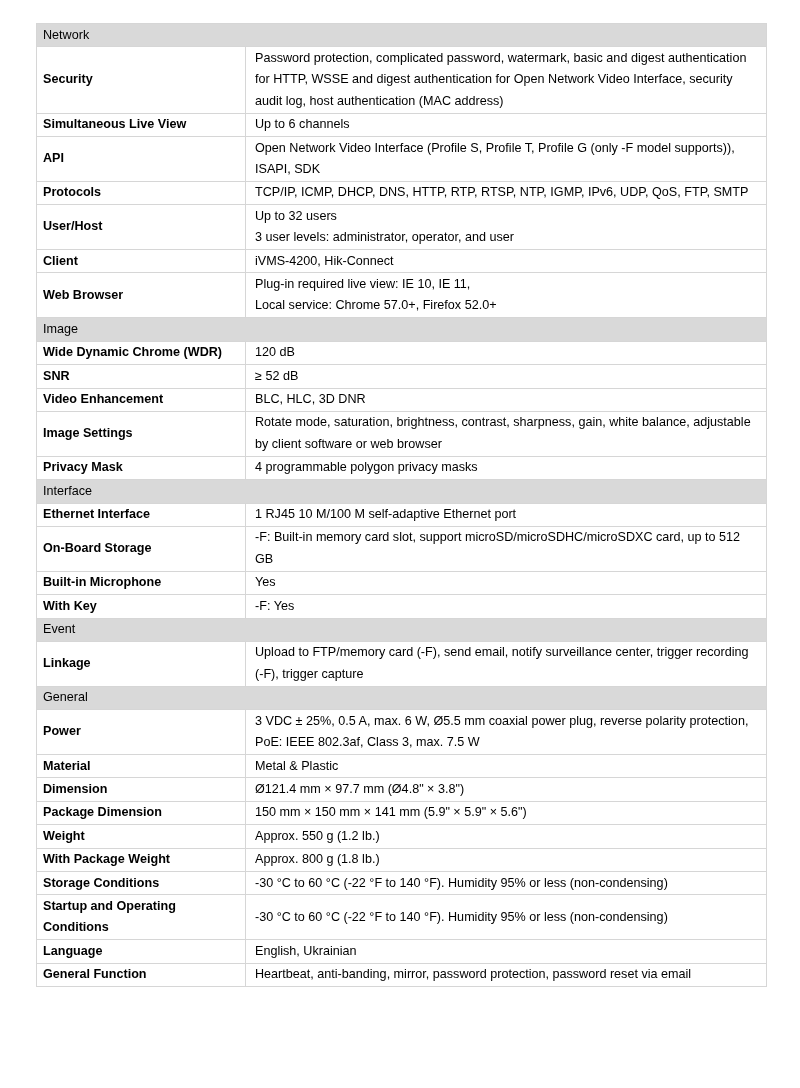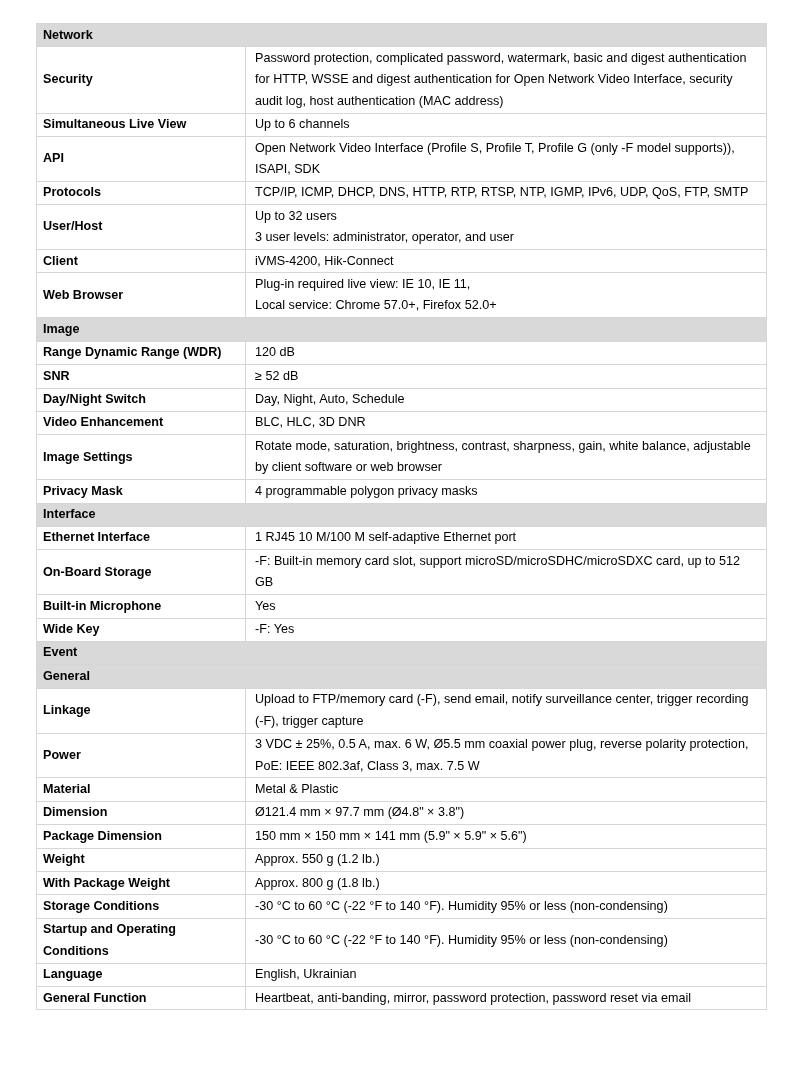--- a/index.html
+++ b/index.html
@@ -27,21 +27,21 @@
   .spec-table col.c-value{width:521px;}
   .spec-table td{
     border:1px solid var(--border);
     vertical-align:middle;
     line-height:21.4px;
     padding:0.5px 6px;
     word-wrap:break-word;
   }
   .spec-table td.section-cell{
     background:var(--header-fill);
-    font-weight:bold;
+    font-weight:normal;
     padding-left:6px;
   }
   .spec-table td.label-cell{
     padding-left:6px;
     font-weight:bold;
   }
   .spec-table td.value-cell{
     padding-left:9px;
     white-space:pre-line;
   }
@@ -94,33 +94,29 @@
     <td class="label-cell">Web Browser</td>
     <td class="value-cell">Plug-in required live view: IE 10, IE 11,
 Local service: Chrome 57.0+, Firefox 52.0+</td>
   </tr>
 
   <tr>
     <td class="section-cell" colspan="2">Image</td>
   </tr>
 
   <tr>
-    <td class="label-cell">Range Dynamic Range (WDR)</td>
+    <td class="label-cell">Wide Dynamic Chrome (WDR)</td>
     <td class="value-cell">120 dB</td>
   </tr>
 
   <tr>
     <td class="label-cell">SNR</td>
     <td class="value-cell">≥ 52 dB</td>
   </tr>
 
-  <tr>
-    <td class="label-cell">Day/Night Switch</td>
-    <td class="value-cell">Day, Night, Auto, Schedule</td>
-  </tr>
 
   <tr>
     <td class="label-cell">Video Enhancement</td>
     <td class="value-cell">BLC, HLC, 3D DNR</td>
   </tr>
 
   <tr>
     <td class="label-cell">Image Settings</td>
     <td class="value-cell">Rotate mode, saturation, brightness, contrast, sharpness, gain, white balance, adjustable by client software or web browser</td>
   </tr>
@@ -143,36 +139,36 @@
     <td class="label-cell">On-Board Storage</td>
     <td class="value-cell">-F: Built-in memory card slot, support microSD/microSDHC/microSDXC card, up to 512 GB</td>
   </tr>
 
   <tr>
     <td class="label-cell">Built-in Microphone</td>
     <td class="value-cell">Yes</td>
   </tr>
 
   <tr>
-    <td class="label-cell">Wide Key</td>
+    <td class="label-cell">With Key</td>
     <td class="value-cell">-F: Yes</td>
   </tr>
 
   <tr>
     <td class="section-cell" colspan="2">Event</td>
   </tr>
 
-
-  <tr>
-    <td class="section-cell" colspan="2">General</td>
-  </tr>
 
   <tr>
     <td class="label-cell">Linkage</td>
     <td class="value-cell">Upload to FTP/memory card (-F), send email, notify surveillance center, trigger recording (-F), trigger capture</td>
+  </tr>
+
+  <tr>
+    <td class="section-cell" colspan="2">General</td>
   </tr>
 
   <tr>
     <td class="label-cell">Power</td>
     <td class="value-cell">3 VDC ± 25%, 0.5 A, max. 6 W, Ø5.5 mm coaxial power plug, reverse polarity protection,
 PoE: IEEE 802.3af, Class 3, max. 7.5 W</td>
   </tr>
 
   <tr>
     <td class="label-cell">Material</td>

